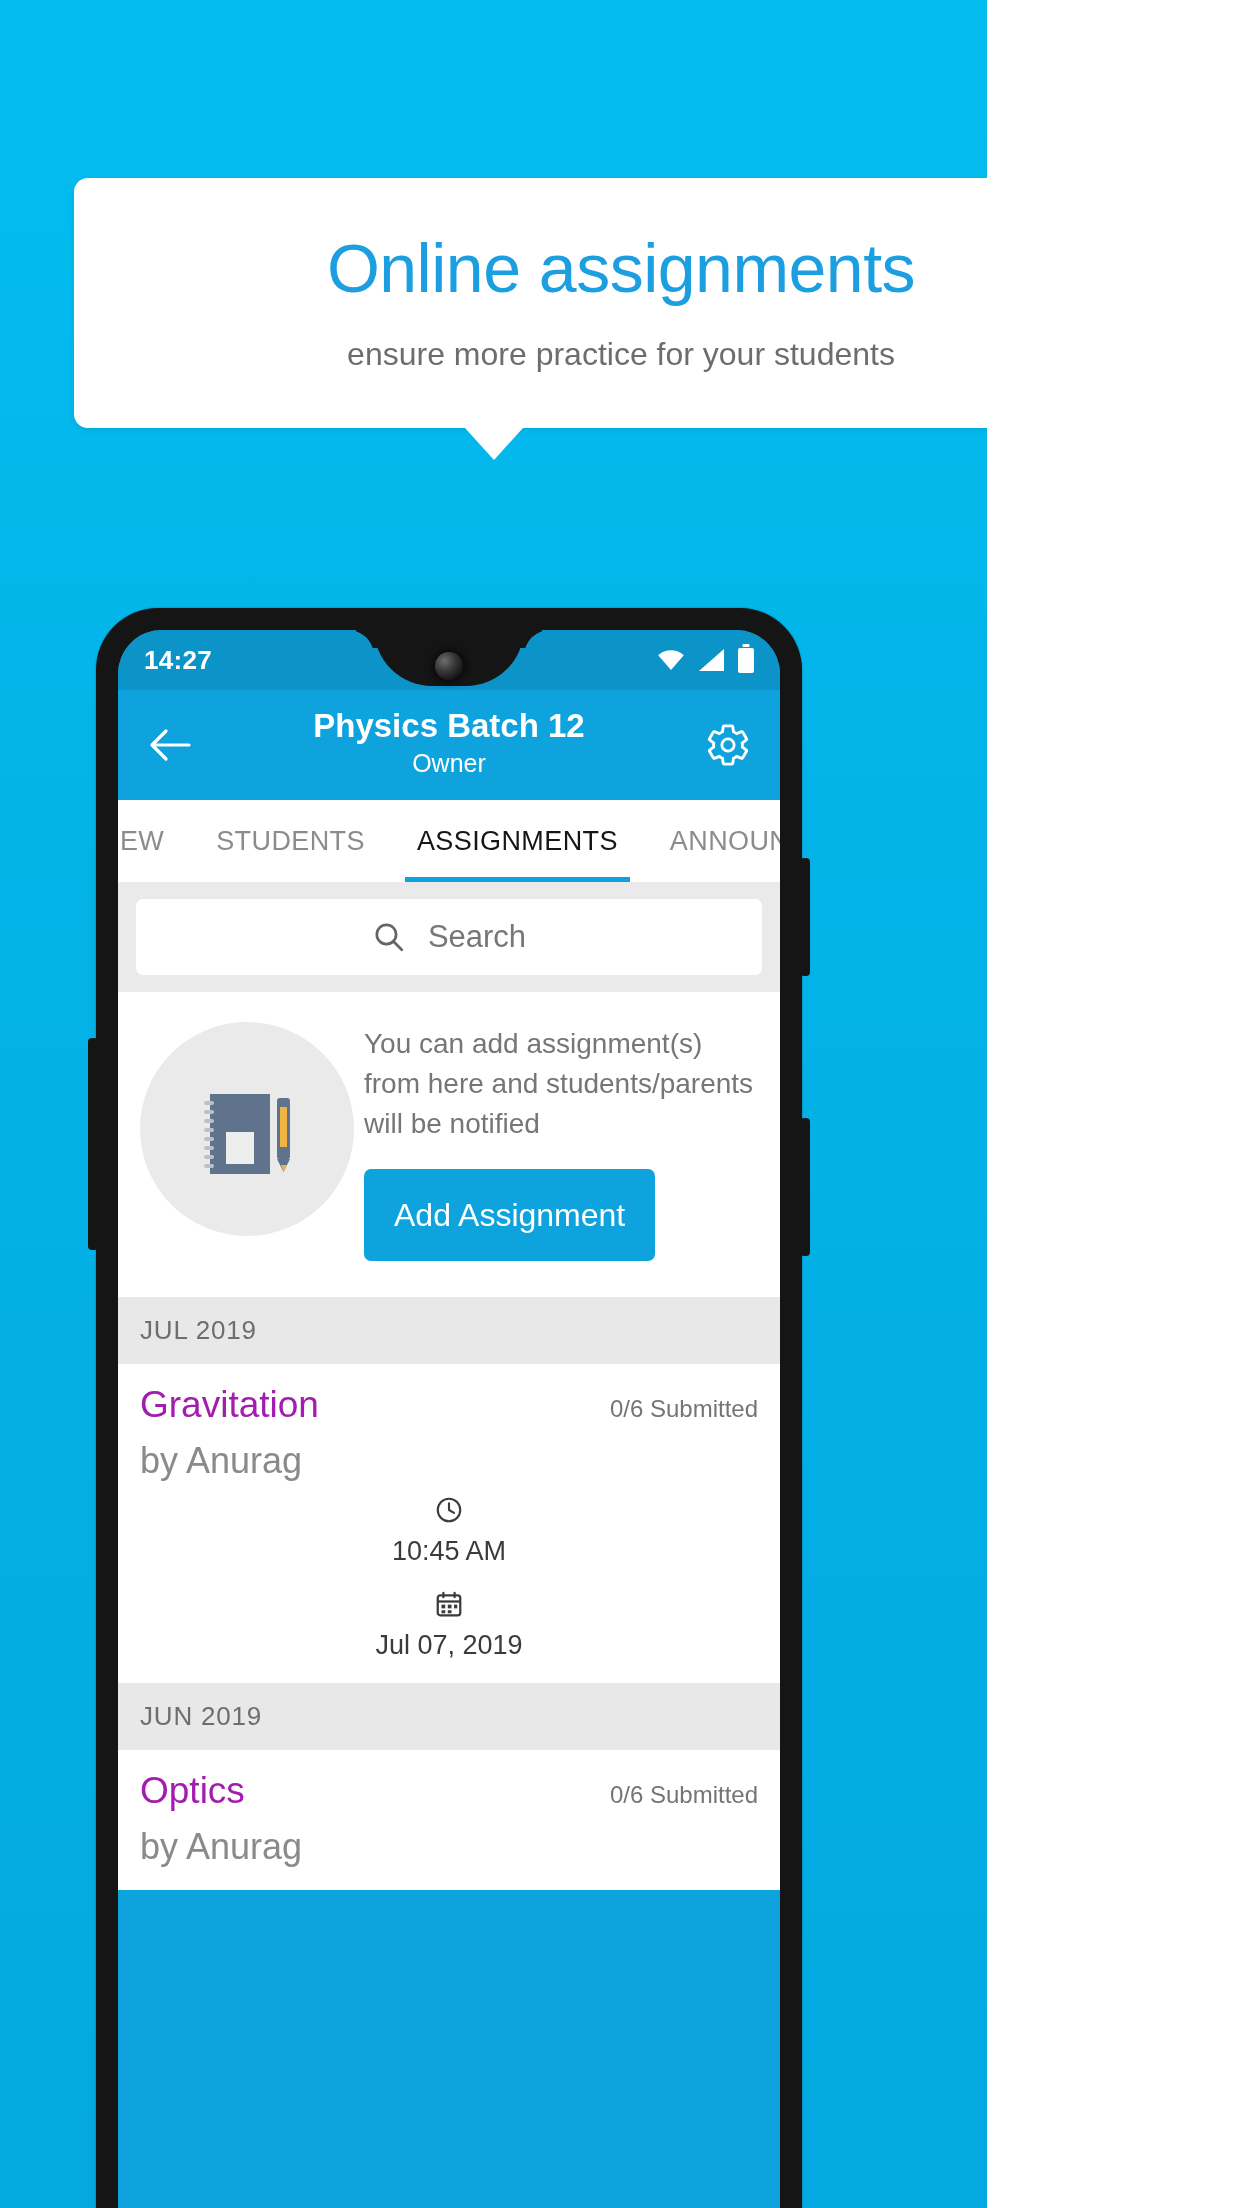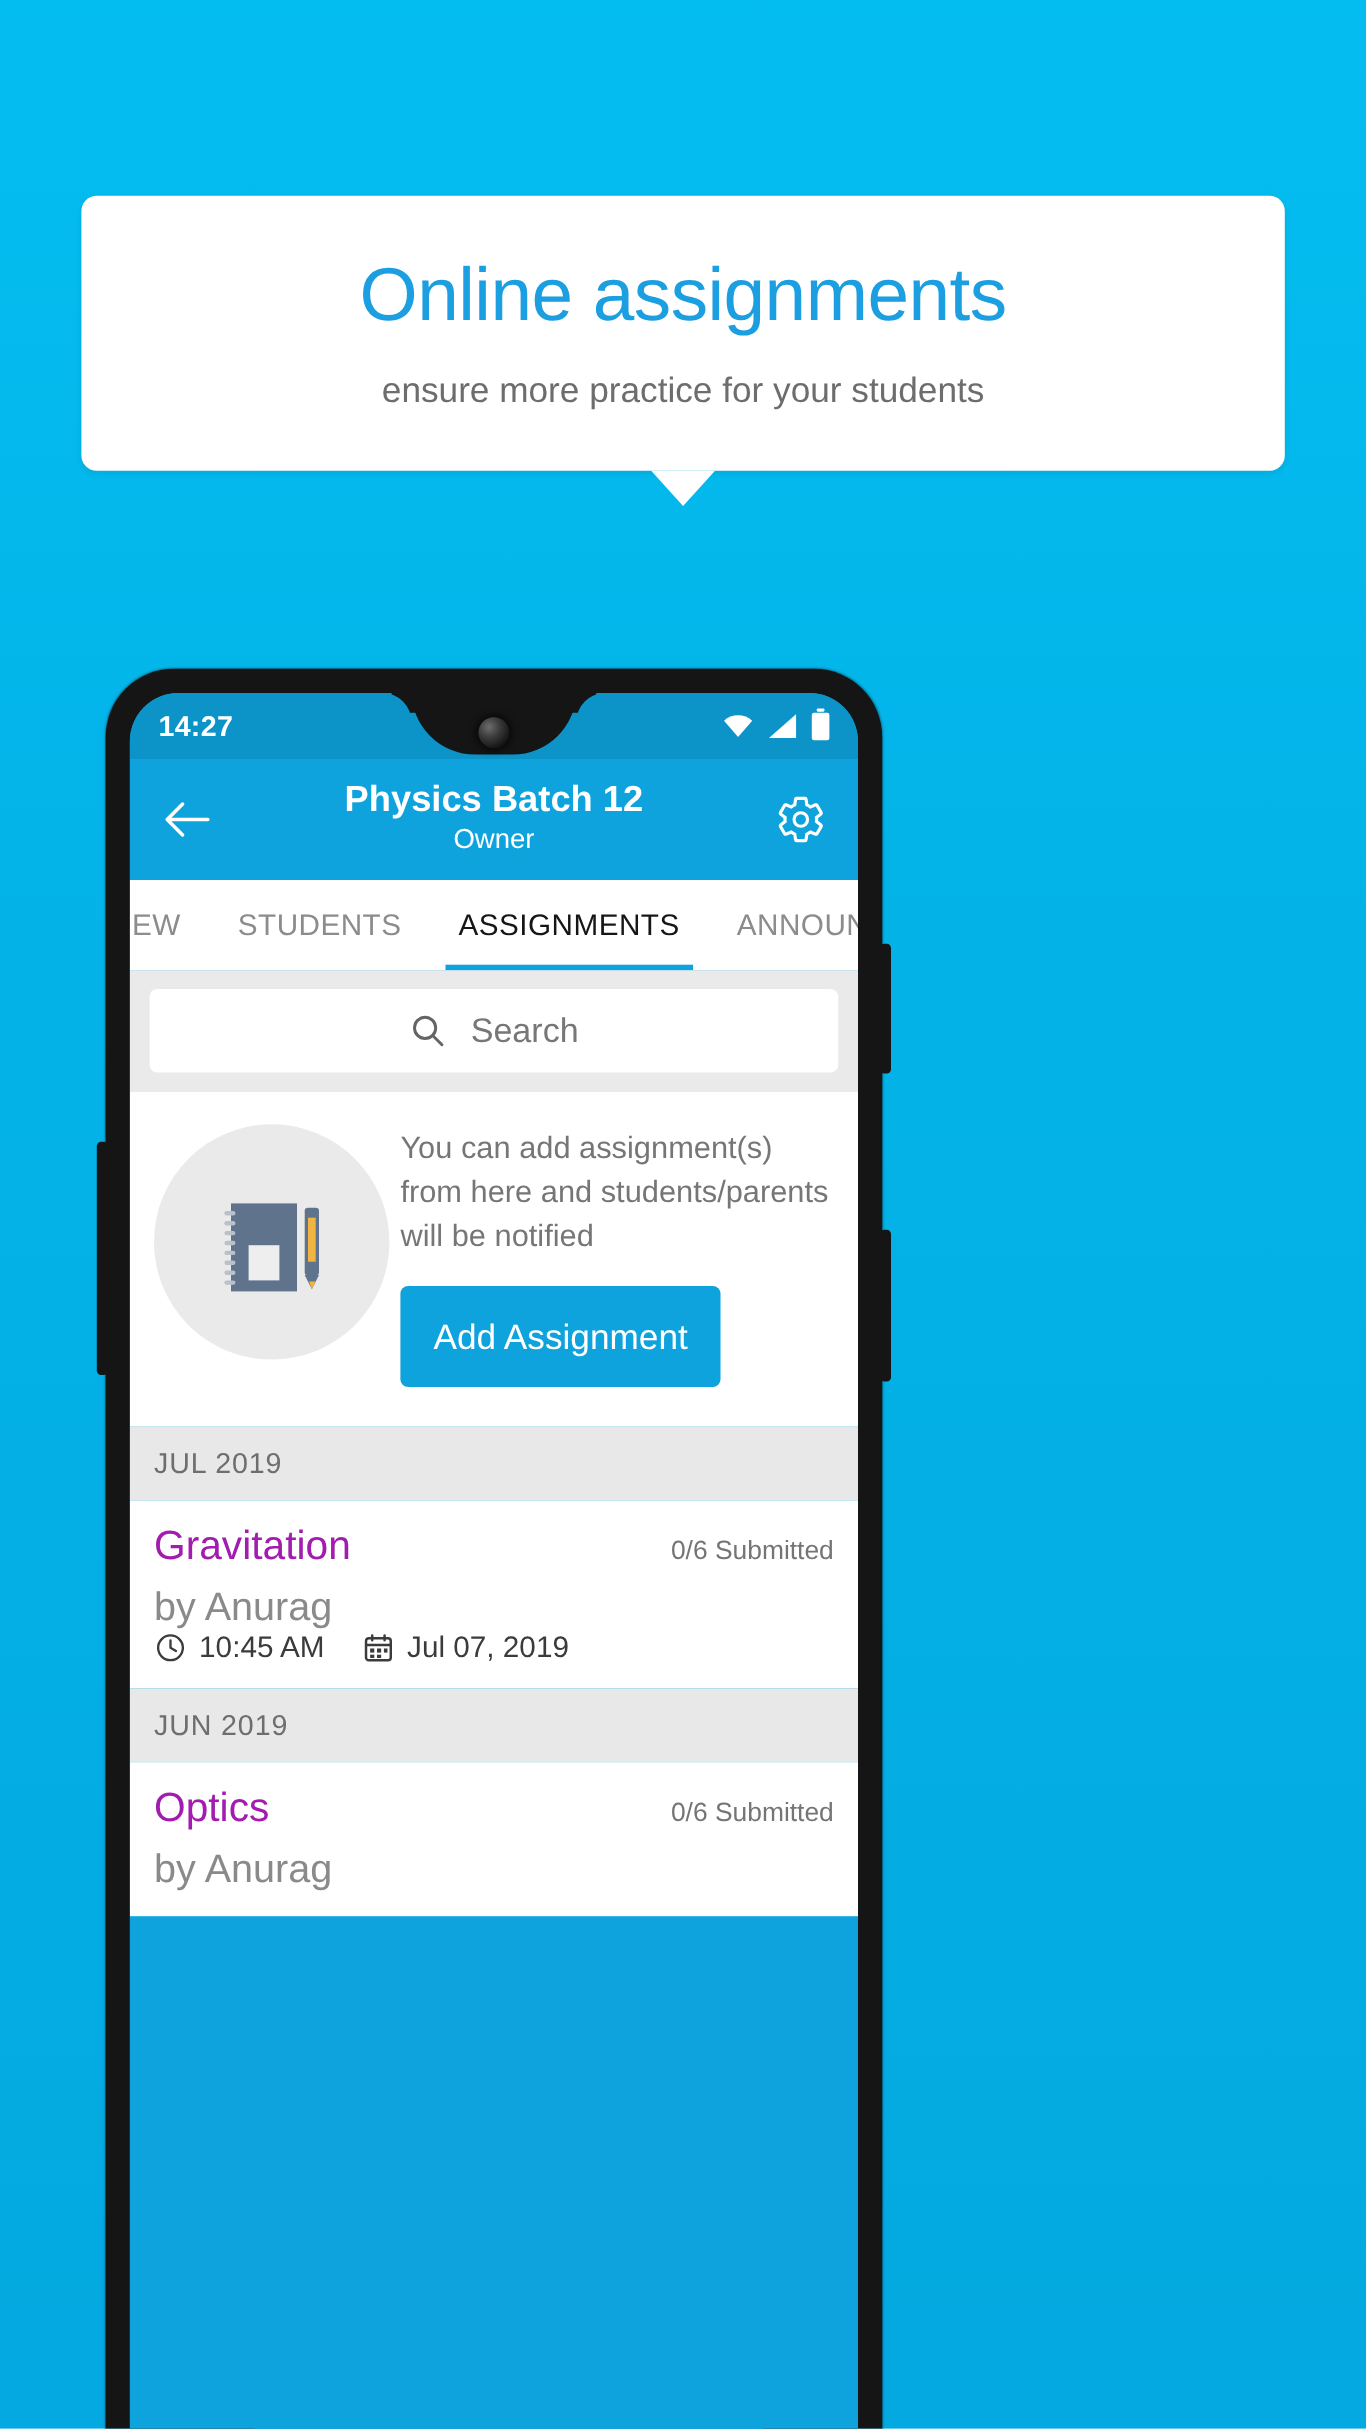--- a/index.html
+++ b/index.html
@@ -3,21 +3,21 @@
 <meta charset="utf-8">
 <style>
   * { box-sizing: border-box; margin: 0; padding: 0; }
   html, body {
     width: 1242px; height: 2208px;
     overflow: hidden;
     font-family: "Liberation Sans", sans-serif;
   }
   .stage {
     position: relative;
-    width: 1242px; height: 2208px;
+    width: 987px; height: 2208px;
     background: linear-gradient(180deg, #04bdf0 0%, #03b3e8 40%, #03a9e0 100%);
     overflow: hidden;
   }
 
   
   .bubble {
     position: absolute;
     left: 74px; top: 178px;
     width: 1094px; height: 250px;
     background: #ffffff;
@@ -316,25 +316,27 @@
     font-size: 24px;
     color: #757575;
     white-space: nowrap;
   }
   .assign-by {
     margin-top: 14px;
     font-size: 36px;
     color: #8a8a8a;
   }
   .assign-meta {
+    margin-top: 13px;
     display: flex;
     align-items: center;
     gap: 11px;
     font-size: 27px;
     color: #4a4a4a;
+    flex-direction: column;
   }
   .meta-gap { width: 12px; }
   .meta-txt { color: #3b3b3b; }
 </style>
 </head>
 <body>
 
 <div class="stage">
 
   <div class="bubble">

